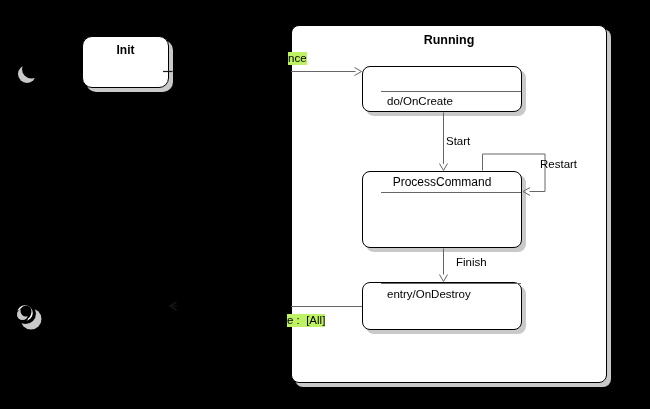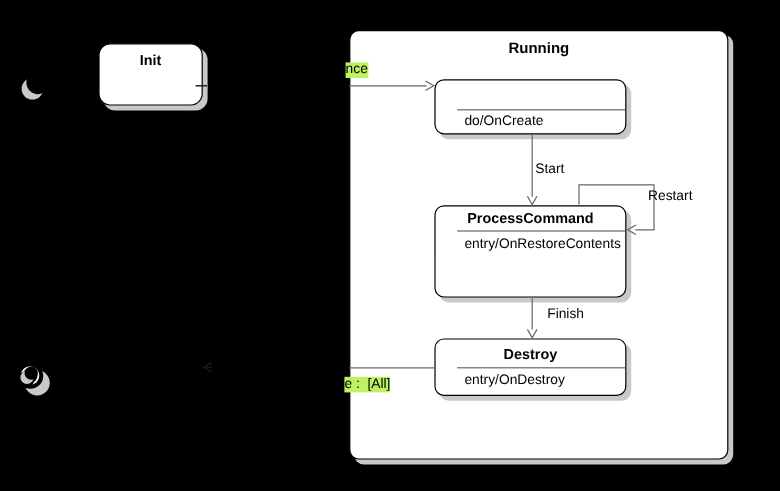--- a/index.html
+++ b/index.html
@@ -4,21 +4,21 @@
 <style>
   html,body{margin:0;padding:0;background:#000;}
   .stage{position:relative;width:650px;height:409px;background:#000;overflow:hidden;
          font-family:"Liberation Sans", sans-serif;color:#000;}
   .shape{position:absolute;background:#fff;border:1px solid #000;box-sizing:border-box;
          box-shadow:4px 4px 0 0 #c9c9c9;}
   .rounded10{border-radius:10px;}
   .rounded8{border-radius:8px;}
   .composite-title{font-weight:bold;font-size:12.5px;text-align:center;padding-top:7px;}
   .simple-title{font-weight:bold;font-size:12px;text-align:center;padding-top:6px;}
-  .state-title{font-weight:bold;font-size:12px;display:flex;align-items:center;justify-content:center;
+  .state-title{font-weight:normal;font-size:12px;display:flex;align-items:center;justify-content:center;
                box-sizing:border-box;}
   .state-body{border-top:1px solid #666;font-size:11.5px;line-height:13.5px;
               padding:4px 0 0 6px;box-sizing:border-box;margin-left:18px;}
   .wires{position:absolute;left:0;top:0;width:650px;height:409px;pointer-events:none;z-index:30;}
   .lbl{position:absolute;font-size:11.5px;line-height:13px;color:#000;z-index:40;white-space:pre;}
   .lbl.chip{background:#bef264;}
   .z10{z-index:10;} .z20{z-index:20;}
 </style>
 </head>
 <body>
@@ -37,26 +37,24 @@
   <div class="shape rounded8 z20" style="left:362px;top:66px;width:160px;height:46px;">
     <div class="state-title" style="height:24px;"></div>
     <div class="state-body" style="height:20px;padding-top:3px;">
       <div>do/OnCreate</div>
     </div>
   </div>
 
   <div class="shape rounded8 z20" style="left:362px;top:171px;width:160px;height:77px;">
     <div class="state-title" style="height:20px;">ProcessCommand</div>
     <div class="state-body" style="height:55px;padding-top:5px;">
-      <div>entry/OnRestoreContents</div>
     </div>
   </div>
 
   <div class="shape rounded8 z20" style="left:362px;top:282px;width:160px;height:48px;">
-    <div class="state-title" style="height:23px;">Destroy</div>
     <div class="state-body" style="height:23px;">
       <div>entry/OnDestroy</div>
     </div>
   </div>
 
   <svg class="wires" viewBox="0 0 650 409" xmlns="http://www.w3.org/2000/svg">
 
     <g>
       <path d="M163,71.5 H172.5" stroke="#1a1a1a" stroke-width="1.2" fill="none"></path>
       <path d="M291,71.5 H355.5" stroke="#666" stroke-width="1" fill="none"></path>

